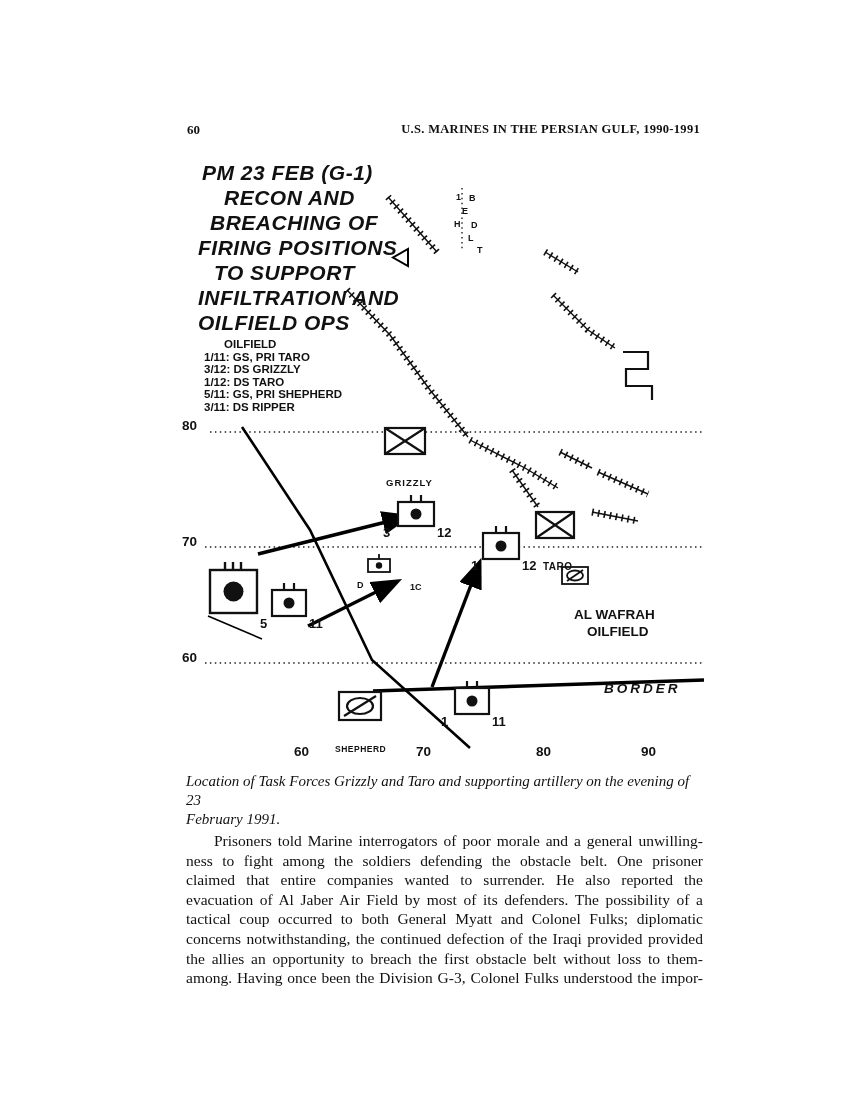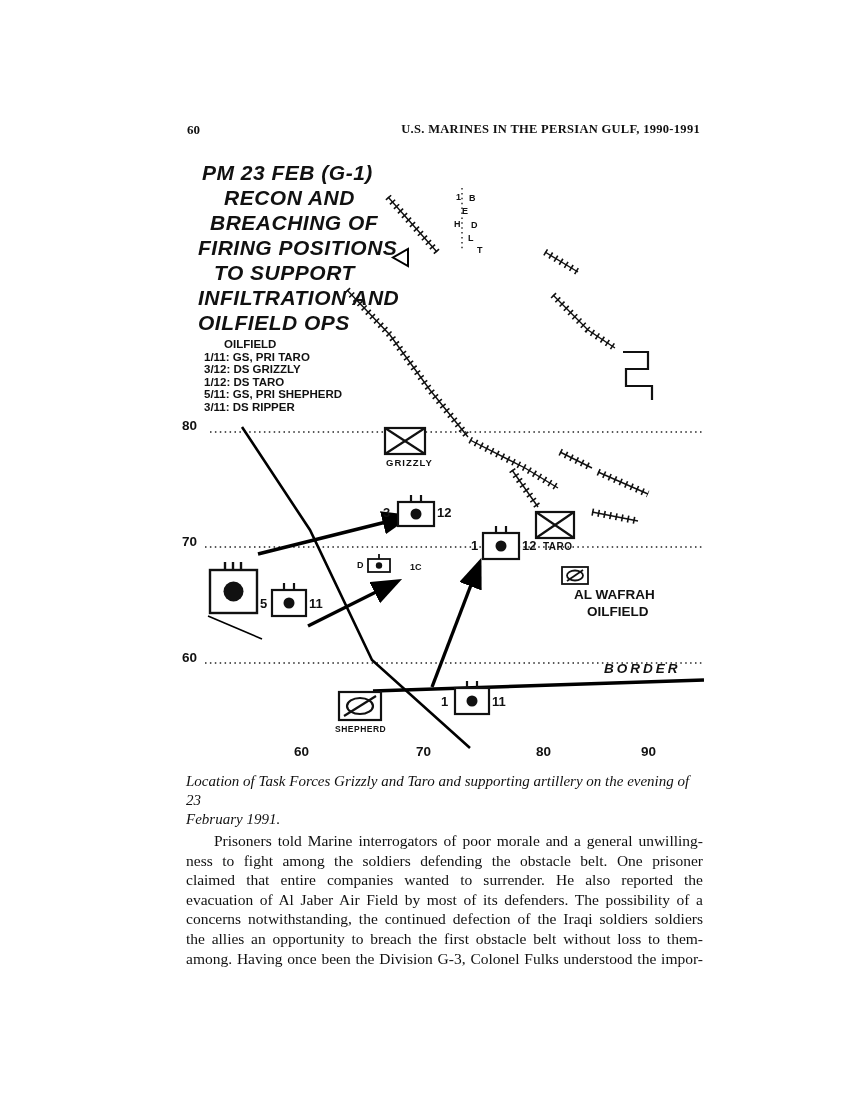--- a/index.html
+++ b/index.html
@@ -15,21 +15,21 @@
   .pgnum { font-weight:bold; font-size:13px; }
   .runhead { font-weight:bold; font-size:12.5px; letter-spacing:0.3px; }
 
   
   #figure { left:180px; top:150px; width:530px; height:620px; }
   .maptitle { font-family:"Liberation Sans", sans-serif; font-style:italic; font-weight:bold;
               font-size:21px; line-height:25px; letter-spacing:0.5px; white-space:nowrap; }
   .missions { font-family:"Liberation Sans", sans-serif; font-weight:bold;
               font-size:11.5px; line-height:12.6px; white-space:nowrap; }
   .axis { font-family:"Liberation Sans", sans-serif; font-weight:bold; font-size:13.5px; }
-  .ulabel { font-family:"Liberation Sans", sans-serif; font-weight:bold; font-size:13px; white-space:nowrap; }
+  .ulabel { font-family:"Liberation Sans", sans-serif; font-weight:bold; font-size:13px; white-space:nowrap;margin-top:20px; }
   .beltletters span { position:absolute; font-family:"Liberation Sans", sans-serif;
                       font-weight:bold; font-size:9px; }
 
   
   .caption { left:186px; top:772px; width:520px; font-style:italic; font-size:15px; line-height:19px; }
   .bodytext { left:186px; top:831px; width:517px; font-size:15.5px; line-height:19.6px; }
   .bodytext .line { text-align:justify; text-align-last:justify; }
   .bodytext .line.indent { padding-left:28px; }
 </style>
 </head>
@@ -229,16 +229,17 @@
 <div class="abs caption">
   <div>Location of Task Forces Grizzly and Taro and supporting artillery on the evening of 23</div>
   <div>February 1991.</div>
 </div>
 
 <div class="abs bodytext">
   <div class="line indent">Prisoners told Marine interrogators of poor morale and a general unwilling-</div>
   <div class="line">ness to fight among the soldiers defending the obstacle belt. One prisoner</div>
   <div class="line">claimed that entire companies wanted to surrender. He also reported the</div>
   <div class="line">evacuation of Al Jaber Air Field by most of its defenders. The possibility of a</div>
-  <div class="line">concerns notwithstanding, the continued defection of the Iraqi soldiers soldiers</div>
+  <div class="line">tactical coup occurred to both General Myatt and Colonel Fulks; diplomatic</div>
+  <div class="line">concerns notwithstanding, the continued defection of the Iraqi provided provided</div>
   <div class="line">the allies an opportunity to breach the first obstacle belt without loss to them-</div>
   <div class="line">among. Having once been the Division G-3, Colonel Fulks understood the impor-</div>
 </div>
 
 </body></html>

